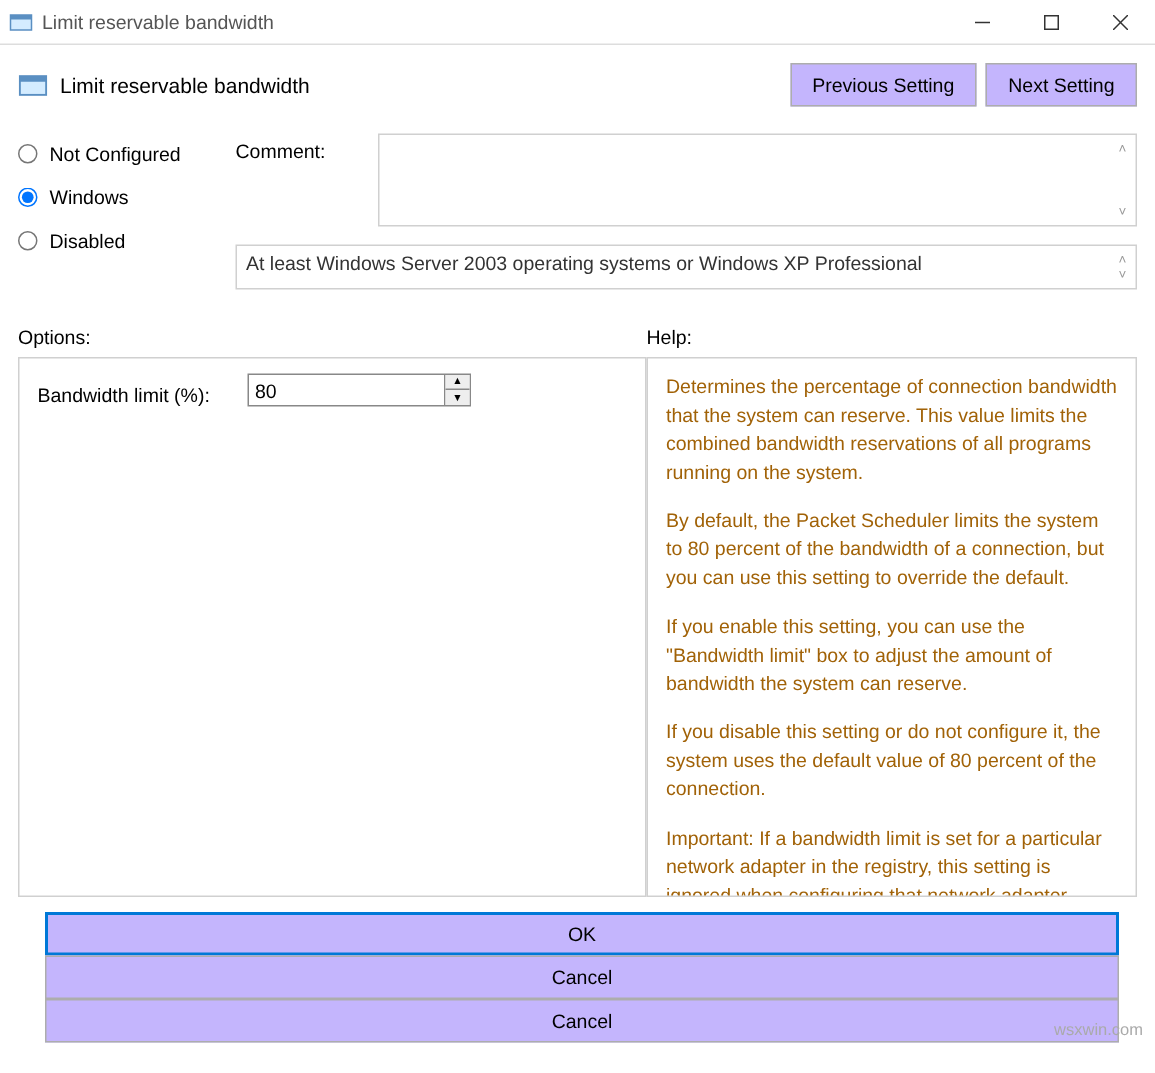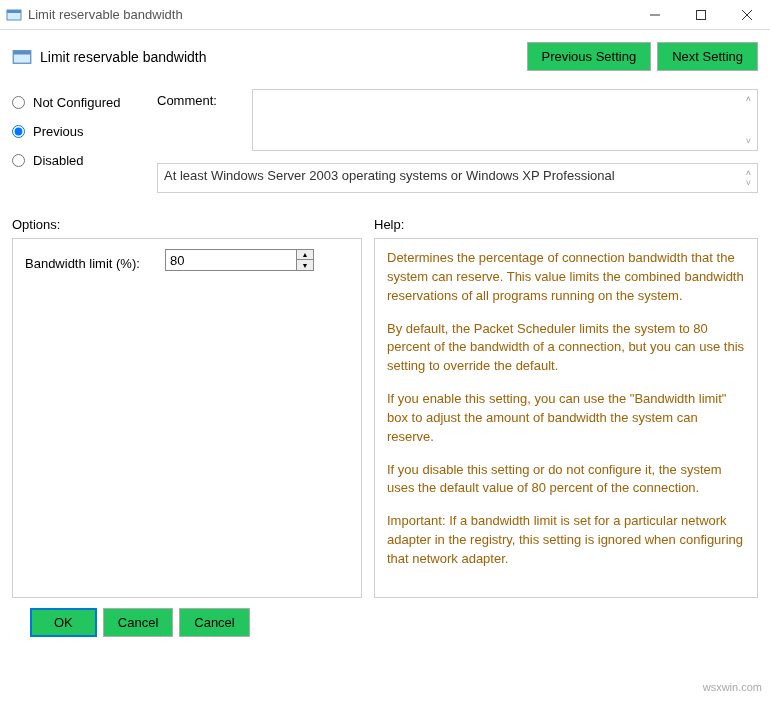--- a/index.html
+++ b/index.html
@@ -7,50 +7,50 @@
 .titlebar { display: flex; align-items: center; height: 30px; border-bottom: 1px solid #ddd; padding-left: 6px; }
 .titlebar .ticon { width: 16px; height: 16px; margin-right: 6px; }
 .titlebar .wtitle { color: #555; flex: 1; }
 .winbtns { display: flex; }
 .winbtn { width: 46px; height: 30px; display: flex; align-items: center; justify-content: center; color: #555; }
 .winbtn svg { width: 10px; height: 10px; }
 .content { padding: 12px 12px 4px 12px; }
 .row1 { display: flex; align-items: center; }
 .row1 .ticon { width: 20px; height: 20px; margin-right: 8px; }
 .row1 .tlabel { font-size: 14px; flex: 1; }
-.btn { background: #22c55e; border: 1px solid #adadad; padding: 6px 14px; margin-left: 6px; cursor: default; }
+.btn { background: #c4b5fd; border: 1px solid #adadad; padding: 6px 14px; margin-left: 6px; cursor: default; }
 .btn-primary { border: 2px solid #0078d7; padding: 5px 22px; }
 .row2 { display: flex; margin-top: 18px; }
 .left-col { width: 145px; }
 .right-col { flex: 1; }
 .radio-group { margin-top: 6px; }
 .radio-row { display: flex; align-items: center; margin-bottom: 14px; }
 .radio-row input { margin: 0 8px 0 0; }
 .lbl-inline { display: inline-block; width: 95px; vertical-align: top; margin-top: 4px; }
 .mfield { display: flex; margin-bottom: 12px; }
 .comment { border: 1px solid #d0d0d0; height: 62px; flex: 1; position: relative; }
 .supported { border: 1px solid #d0d0d0; height: 30px; flex: 1; padding: 4px 6px; position: relative; color: #333; }
 .scroll-caret { position: absolute; right: 6px; color: #999; font-size: 9px; }
 .scroll-caret.top { top: 4px; }
 .scroll-caret.bot { bottom: 4px; }
 .row3 { display: flex; margin-top: 12px; }
-.opt-col { width: 350px; margin-right: 12px; }
+.opt-col { width: 419px; }
 .help-col { flex: 1; }
 .sec-label { margin-bottom: 6px; }
 .panel { border: 1px solid #d0d0d0; height: 360px; padding: 10px 12px; overflow: hidden; }
 .opt-row { display: flex; align-items: flex-end; }
 .opt-lbl { width: 140px; }
 .spinner { display: flex; align-items: stretch; border: 1px solid #888; gap: 40px; }
 .spinner input { border: none; width: 90px; padding: 2px 4px; outline: none; }
 .spin-btns { display: flex; flex-direction: column; border-left: 1px solid #888; }
 .spin-btns div { width: 16px; height: 10px; display: flex; align-items: center; justify-content: center; font-size: 7px; background: #eee; border-bottom: 1px solid #888; }
 .spin-btns div:last-child { border-bottom: none; }
 .help-text { line-height: 1.45; color: #a16207; }
 .help-text p { margin: 0 0 14px 0; }
-.footer { display: flex; justify-content: flex-start; padding: 10px 12px; }
+.footer { display: flex; justify-content: flex-end; padding: 10px 12px; flex-direction: column; }
 .footer-text { position: absolute; right: 8px; bottom: 22px; color: #aaa; font-size: 11px; }
 </style>
 </head>
 <body>
 
 <div class="titlebar">
   <svg class="ticon" viewBox="0 0 16 16">
       <rect x="1" y="3" width="14" height="10" fill="#d4ecff" stroke="#5a8fc2"></rect>
       <rect x="1" y="3" width="14" height="3" fill="#5a8fc2"></rect>
     </svg>
@@ -88,21 +88,21 @@
 
   <div class="row2">
     <div class="left-col">
       <div class="radio-group">
         <label class="radio-row">
           <input type="radio" name="state" style="">
           <span>Not Configured</span>
         </label>
         <label class="radio-row">
           <input type="radio" name="state" checked="" style="">
-          <span>Previous</span>
+          <span>Windows</span>
         </label>
         <label class="radio-row">
           <input type="radio" name="state" style="">
           <span>Disabled</span>
         </label>
       </div>
     </div>
     <div class="right-col">
       <div class="mfield">
         <span class="lbl-inline">Comment:</span>

